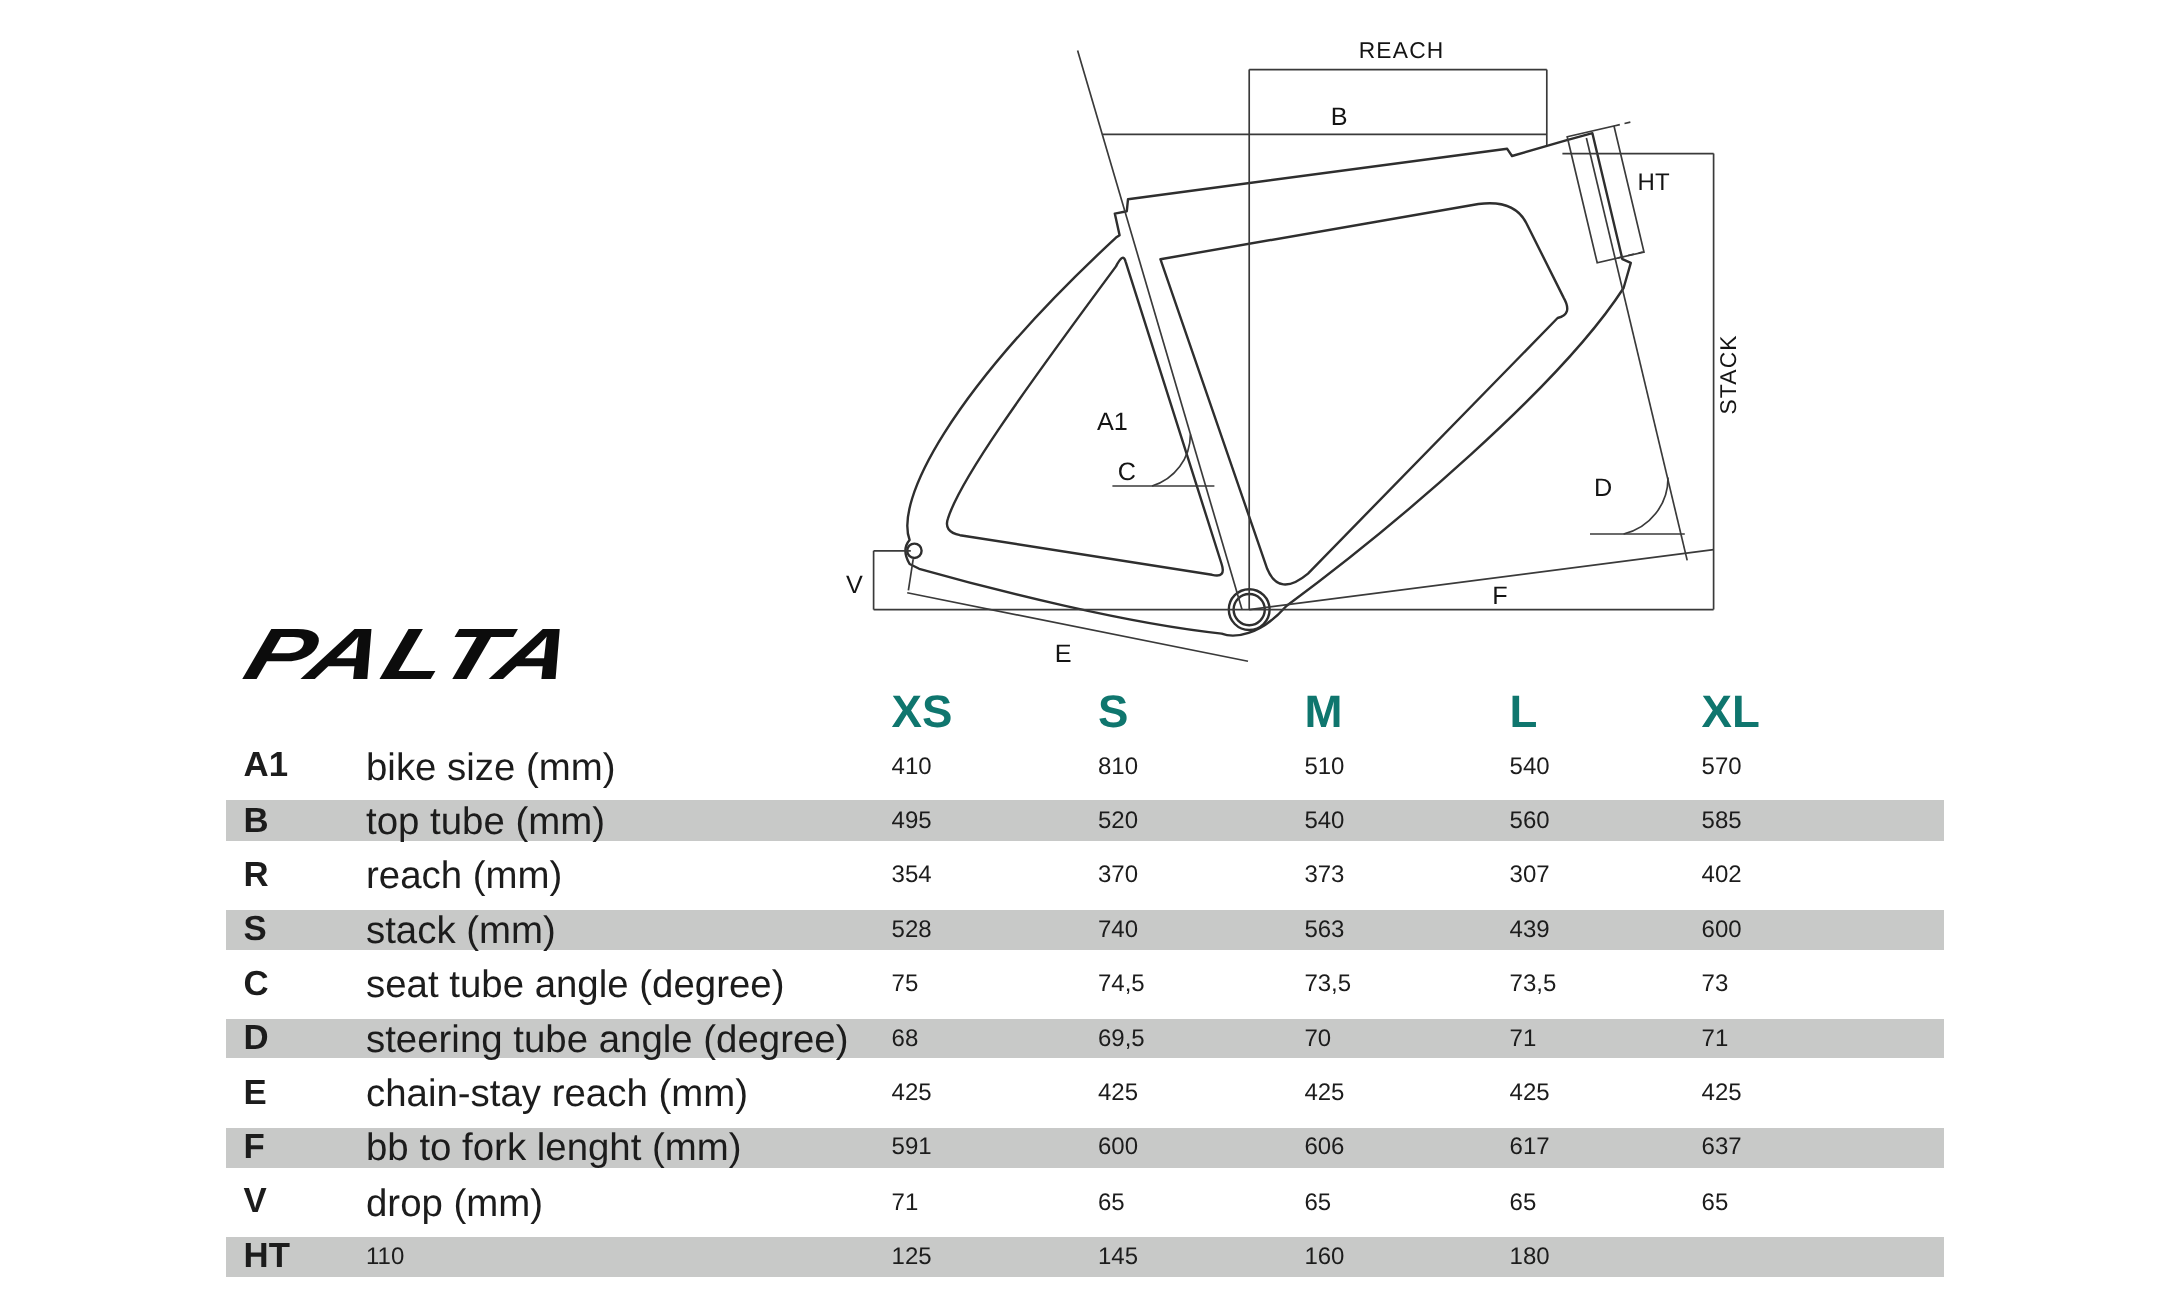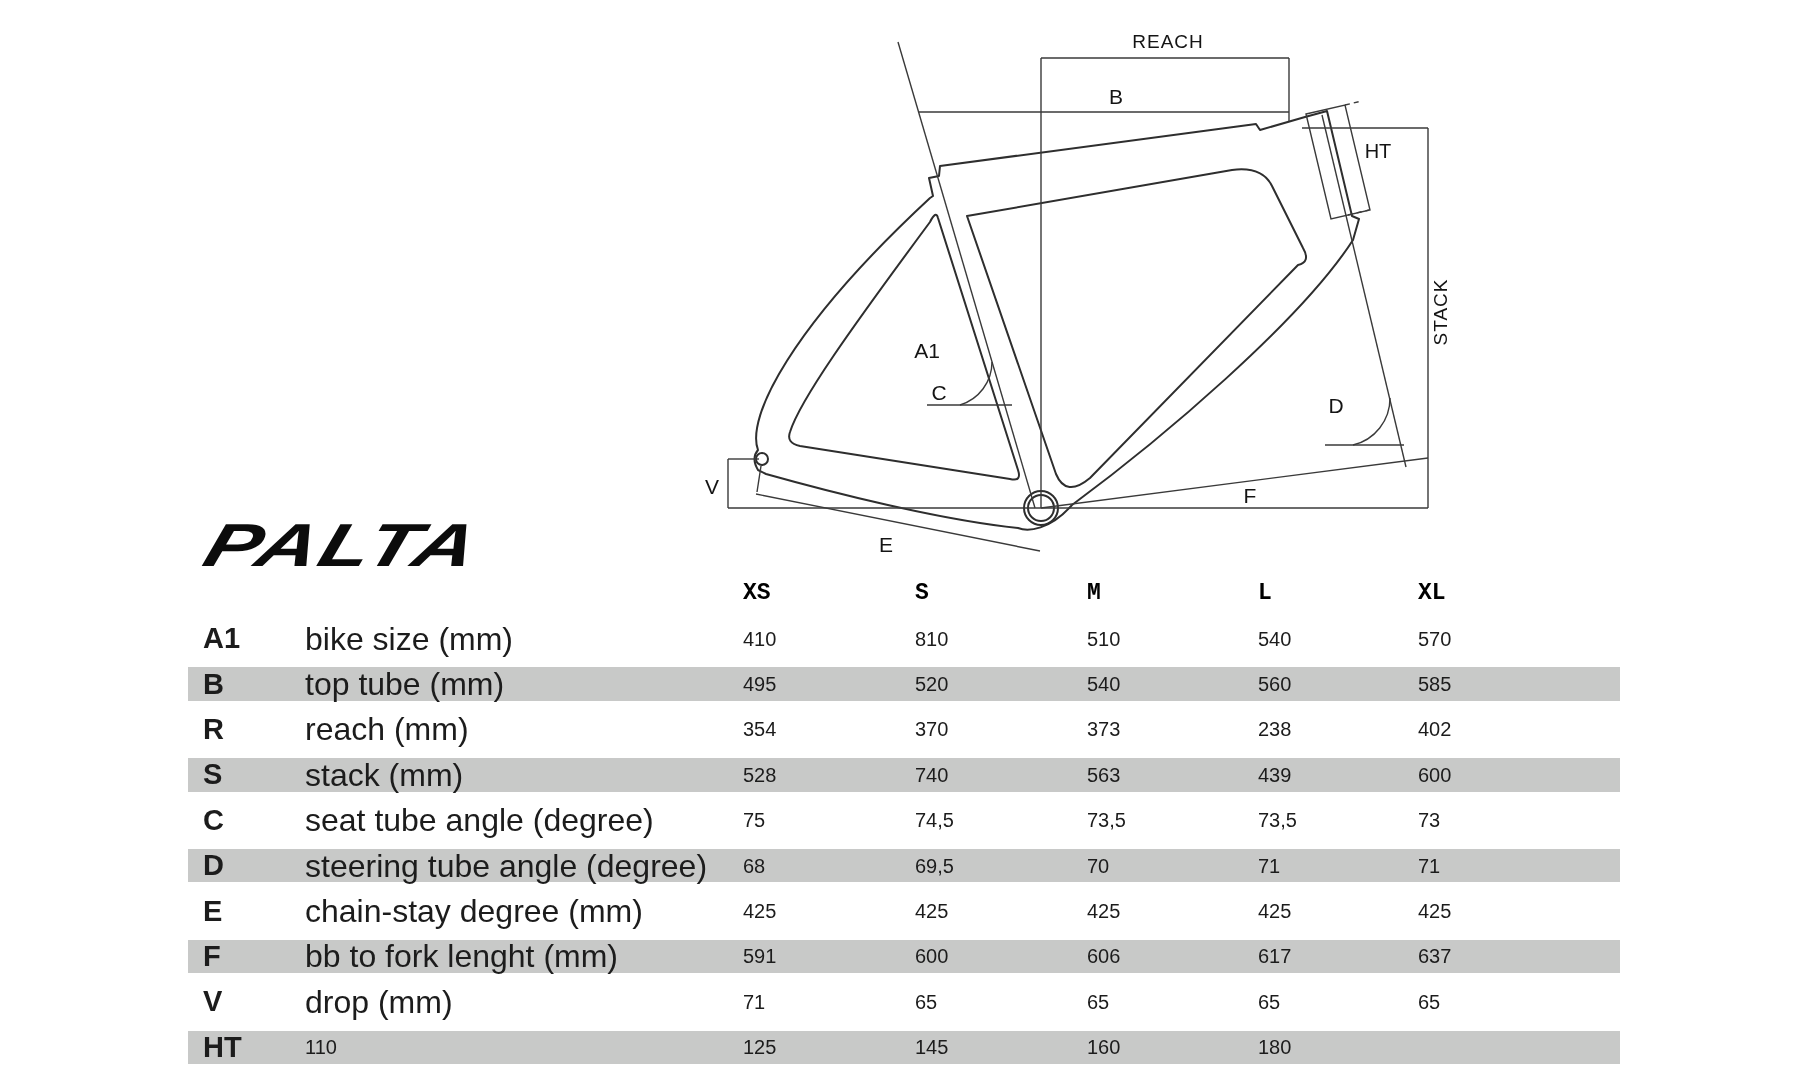--- a/index.html
+++ b/index.html
@@ -14,21 +14,21 @@
   
   .geo-table{position:absolute;left:188px;top:571px;width:1432px;}
   .row{display:grid;grid-template-columns:117px 438px 172px 172px 171px 160px 1fr;
        height:45.4px;align-items:center;box-sizing:border-box;}
   .row.header{height:45px;}
   .row.shaded{background:#c8c9c8;background-clip:content-box;padding:6px 0;}
   .cell{white-space:nowrap;line-height:1;}
   .cell.letter{font-weight:bold;font-size:29px;padding-left:15px;}
   .cell.label{font-size:32px;}
   .cell.val{font-size:20px;}
-  .cell.hdr{font-weight:bold;font-size:23px;color:#000000;font-family:Liberation Mono, monospace;}
+  .cell.hdr{font-weight:bold;font-size:38px;color:#0f766e;}
   svg text{font-family:"Liberation Sans",sans-serif;fill:#141414;}
 </style>
 </head>
 <body>
 
 <div class="stage">
 
   <svg class="diagram" viewBox="0 0 1800 1080" xmlns="http://www.w3.org/2000/svg">
 
     <g stroke="#2e2e2e" stroke-width="2" fill="#ffffff" stroke-linejoin="round">
@@ -125,21 +125,21 @@
       <div class="cell val">560</div>
       <div class="cell val">585</div>
     </div>
 
     <div class="row">
       <div class="cell letter">R</div>
       <div class="cell label">reach (mm)</div>
       <div class="cell val">354</div>
       <div class="cell val">370</div>
       <div class="cell val">373</div>
-      <div class="cell val">238</div>
+      <div class="cell val">307</div>
       <div class="cell val">402</div>
     </div>
 
     <div class="row shaded">
       <div class="cell letter">S</div>
       <div class="cell label">stack (mm)</div>
       <div class="cell val">528</div>
       <div class="cell val">740</div>
       <div class="cell val">563</div>
       <div class="cell val">439</div>
@@ -161,21 +161,21 @@
       <div class="cell label">steering tube angle (degree)</div>
       <div class="cell val">68</div>
       <div class="cell val">69,5</div>
       <div class="cell val">70</div>
       <div class="cell val">71</div>
       <div class="cell val">71</div>
     </div>
 
     <div class="row">
       <div class="cell letter">E</div>
-      <div class="cell label">chain-stay degree (mm)</div>
+      <div class="cell label">chain-stay reach (mm)</div>
       <div class="cell val">425</div>
       <div class="cell val">425</div>
       <div class="cell val">425</div>
       <div class="cell val">425</div>
       <div class="cell val">425</div>
     </div>
 
     <div class="row shaded">
       <div class="cell letter">F</div>
       <div class="cell label">bb to fork lenght (mm)</div>

